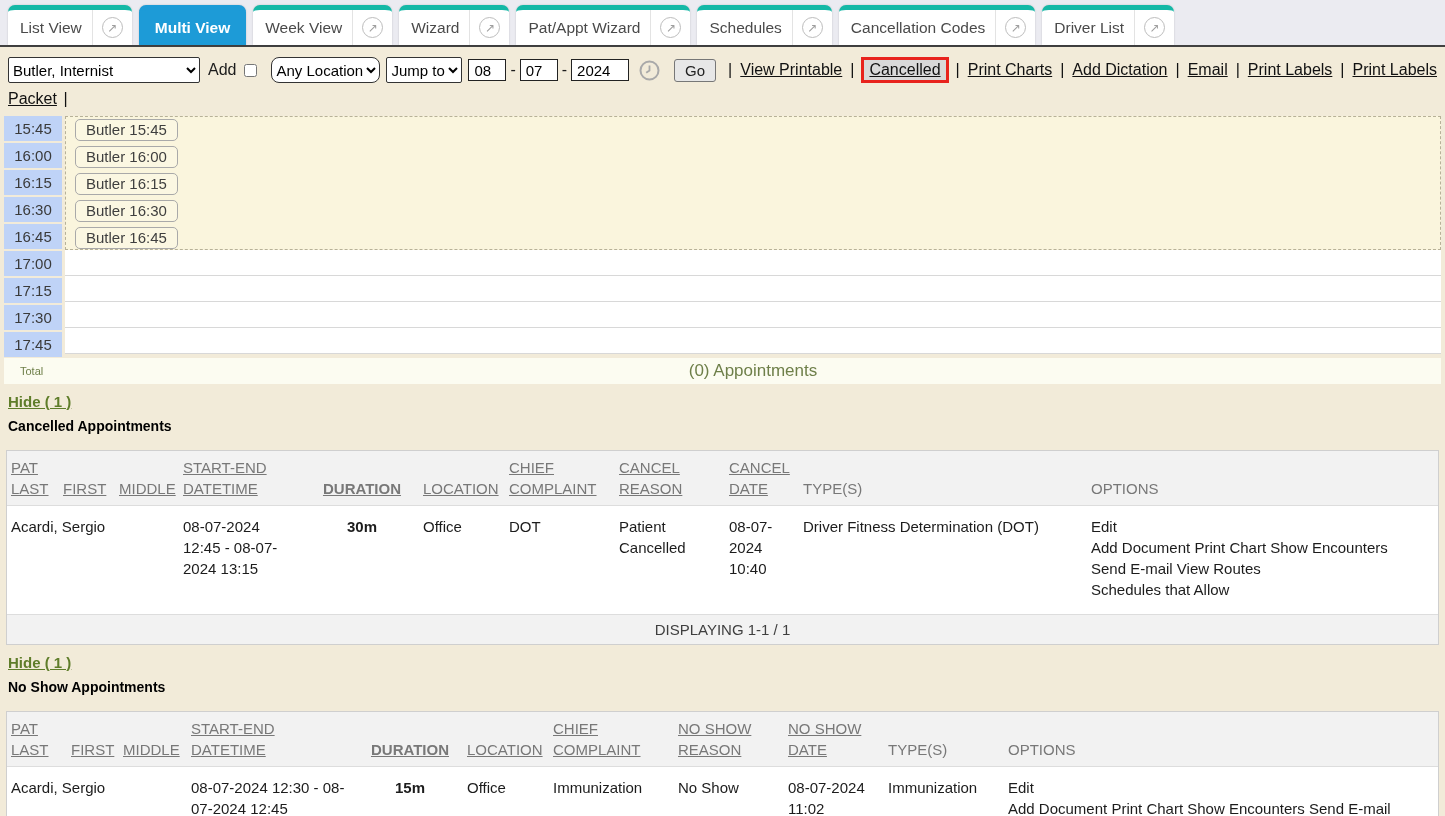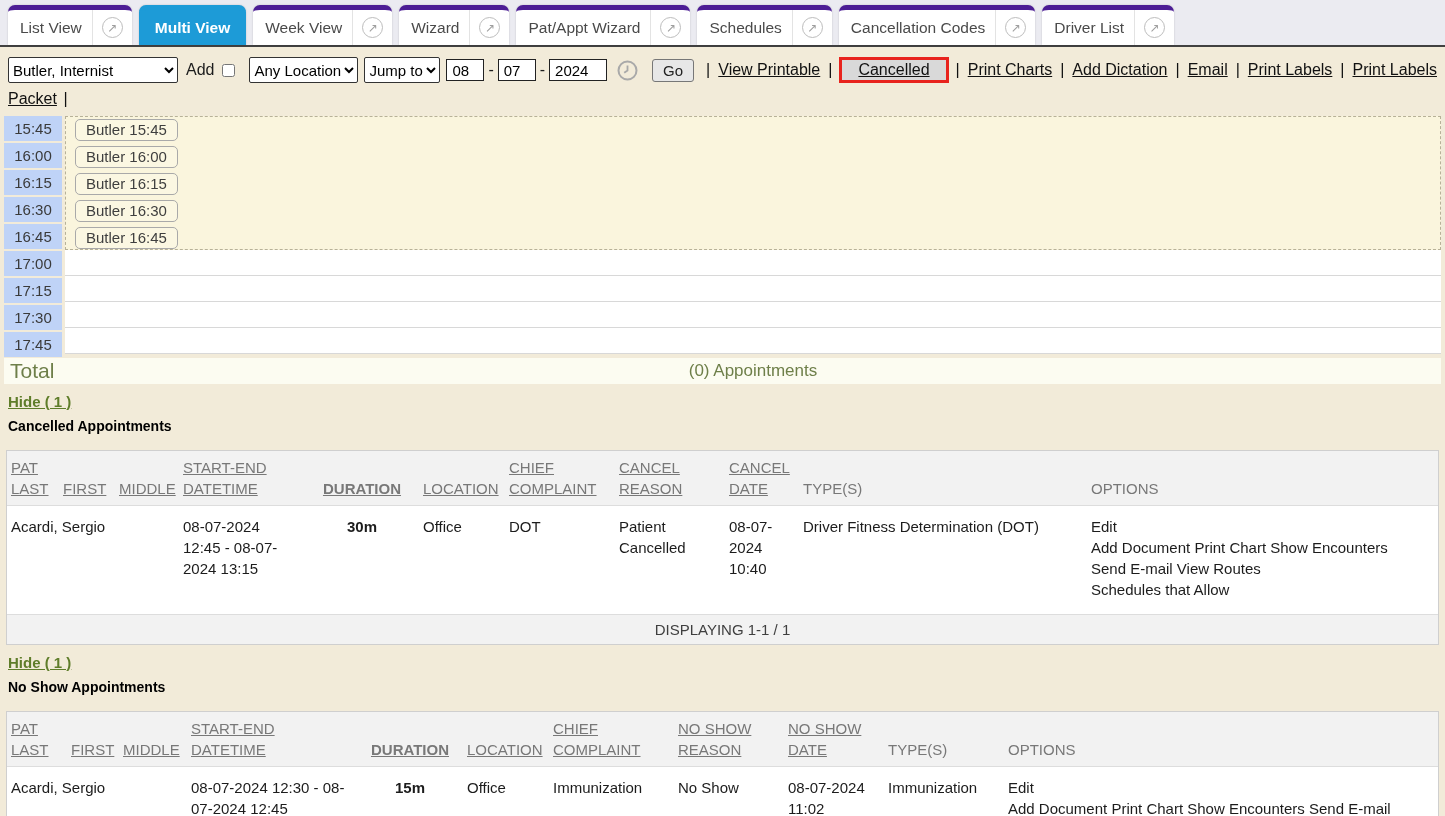--- a/index.html
+++ b/index.html
@@ -13,21 +13,21 @@
   
   .tabstrip {
     background:#ebebf1; height:47px;
     padding:5px 0 0 8px;
     display:flex; gap:7px; align-items:flex-end;
     border-bottom:2px solid #414141;
   }
   .tab {
     display:inline-flex; align-items:center;
     background:#fff; color:#4a4a4a;
-    border-top:5px solid #4c1d95;
+    border-top:5px solid #14b8a6;
     border-radius:7px 7px 0 0;
     height:40px; padding:0 0 0 12px;
     font-size:15.5px; box-shadow:0 0 2px rgba(0,0,0,.18);
     cursor:default; white-space:nowrap;
   }
   .tab .tab-label { padding-right:10px; }
   .tab .icon-seg {
     border-left:1px solid #e3e3e3; height:100%;
     display:flex; align-items:center; padding:0 9px;
   }
@@ -43,40 +43,40 @@
   }
   .tab.active .tab-label { padding-right:0; }
   
   .toolbar { padding:10px 8px 2px; font-size:16px; }
   .toolbar-row1 { display:flex; align-items:center; gap:6px; white-space:nowrap; }
   select {
     font-family:"Liberation Sans",sans-serif; font-size:15px;
     height:26px; border:1px solid #333; background:#fff; border-radius:2px;
   }
   .provider-sel { width:252px; }
-  .location-sel { width:120px; }
+  .location-sel { width:120px;border-radius:8px; }
   .jump-sel { width:84px; }
   .add-lbl { margin-left:2px; }
   input[type="checkbox"] { width:15px; height:15px; margin:0 8px 0 2px; }
   .date-in {
     font-family:"Liberation Sans",sans-serif;
     width:38px; height:22px; border:1px solid #222; font-size:15px; padding:1px 5px;
   }
   .date-in.yr { width:58px; }
   .dash { margin:0 -2px; }
   .clock { margin:0 4px; display:inline-flex; }
   .go-btn {
     font-family:"Liberation Sans",sans-serif; font-size:15px;
     padding:2px 10px; background:#e7e7e7; border:1px solid #777;
     border-radius:3px; color:#222; margin:0 4px;
   }
   .tlink { color:#111; text-decoration:underline; cursor:pointer; }
   .sep { color:#111; padding:0 2px; }
   .hl-wrap {
-    outline:3px solid #e8231d; background:#d9d9d9; padding:1px 16px; margin:0 2px;
+    outline:3px solid #e8231d; background:#d9d9d9; padding:1px 5px; margin:0 2px;
   }
   .toolbar-row2 { padding:7px 0 0; }
   
   .sched { margin:6px 4px 0; }
   .sched-header { display:flex; gap:3px; height:21px; margin-bottom:1px; }
   .corner { width:58px; background:#c7d6f9; }
   .phead {
     flex:1; background:#c7d6f9; display:flex; align-items:center;
     justify-content:center; gap:8px; font-size:15px;
   }
@@ -104,21 +104,21 @@
     font-family:"Liberation Sans",sans-serif; font-size:15px; color:#3f3f3f;
     padding:0 10px; line-height:18px;
   }
   .slot-btn:first-child { margin-top:2px; }
   .open-row { height:26px; background:#fff; border-bottom:1px solid #d8d8d8; }
   .open-row:first-of-type { margin-top:1px; }
   .total-row {
     display:flex; gap:3px; margin-top:1px; height:26px; align-items:center;
     background:#fcfcf1;
   }
-  .total-label { width:58px; color:#6e7f49; font-size:21px; padding-left:6px; }
+  .total-label { width:58px; color:#6e7f49; font-size:11px; padding-left:16px; }
   .total-value { flex:1; text-align:center; color:#6e7f49; font-size:17px; }
   
   .section { margin:9px 6px 0; }
   .legend { display:flex; align-items:flex-start; gap:8px; margin:0 0 3px 2px;flex-direction:column; }
   .hide-link { color:#5f7d2a; font-weight:bold; font-size:15px; text-decoration:underline; cursor:pointer; }
   .sec-title { color:#000000; font-weight:bold; font-size:14px; white-space:nowrap; }
   .legend-rule { flex:1; border-top:1px solid #c2c2c2; margin-top:4px; }
   .sec-box { border:1px solid #cfcfcf; background:#fff; }
   table { width:100%; border-collapse:collapse; table-layout:fixed; font-size:15px; }
   thead th {

